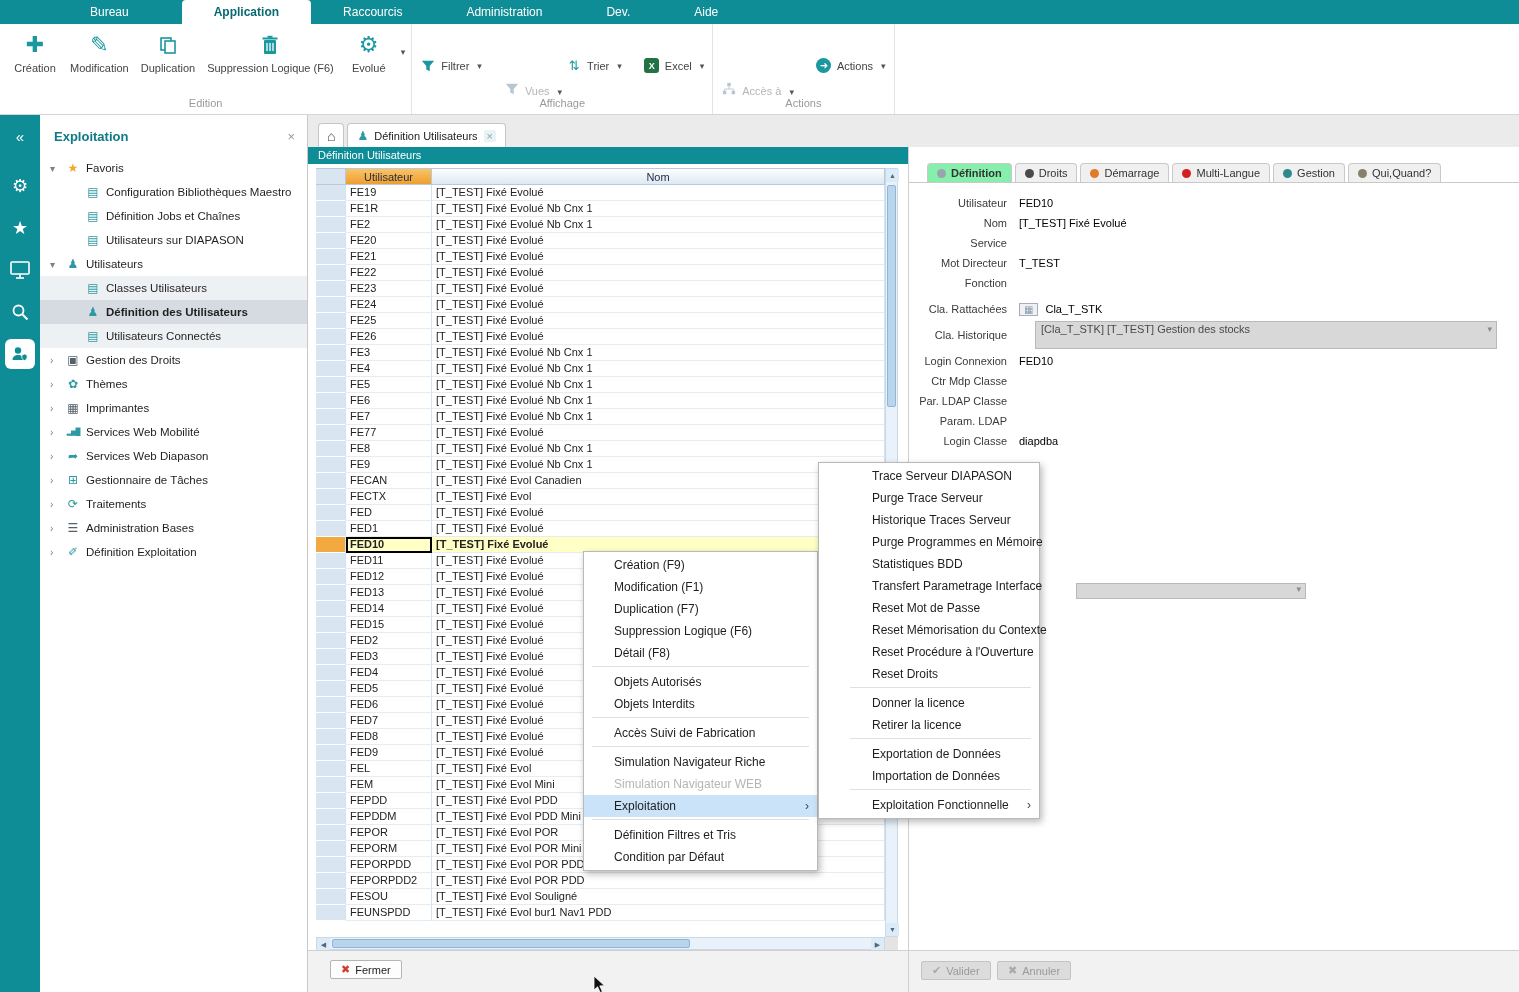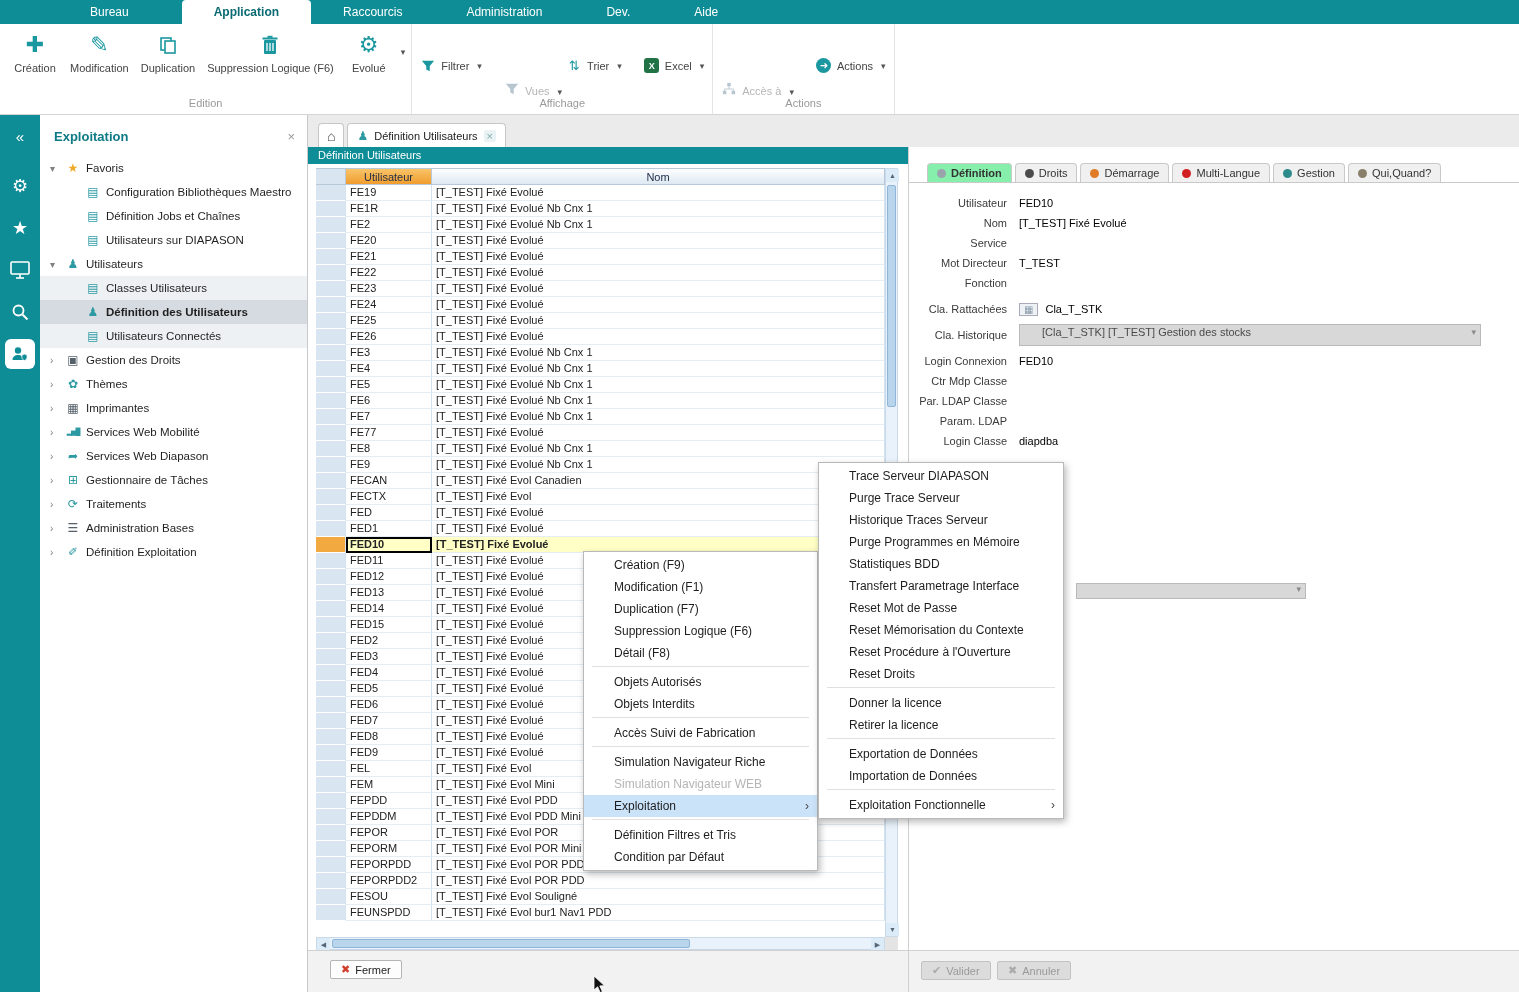--- a/index.html
+++ b/index.html
@@ -117,36 +117,36 @@
   .ptab { display:flex; align-items:center; gap:5px; background:#f0f0f0; border:1px solid #c9c9c9;
     border-bottom:none; border-radius:4px 4px 0 0; padding:3px 9px; margin-right:3px; font-size:11px;
     color:#333; cursor:pointer; }
   .ptab.active { background:#86efac; font-weight:bold; }
   .pdot { width:9px; height:9px; border-radius:50%; display:inline-block; }
   #pform { padding-top:10px; }
   .field { display:flex; align-items:center; height:20px; }
   .flabel { width:110px; text-align:right; padding-right:12px; color:#3a3a3a; }
   .fvalue { color:#000; }
   .field.gap { margin-top:6px; }
-  .field.select .fvalue { width:462px; height:22px; line-height:14px; background:#d8d8d8;
-    border:1px solid #b9b9b9; padding:0 16px 0 22px; color:#4a4a4a; position:relative;
-    white-space:nowrap; overflow:hidden; }
+  .field.select .fvalue { width:462px; height:28px; line-height:14px; background:#d8d8d8;
+    border:1px solid #b9b9b9; padding:0 16px 0 5px; color:#4a4a4a; position:relative;
+    white-space:nowrap; overflow:hidden;margin-left:16px; }
   .field.select-sm .fvalue { width:310px; }
   .field.select .fvalue::after { content:"▾"; position:absolute; right:4px; top:0; color:#8a8a8a; font-size:9px; }
   .field.icontext .fvalue::before { content:"▦"; color:#8899aa; border:1px solid #aab; background:#eef2f5;
     padding:0 4px; margin-right:7px; font-size:10px; }
   #extra-select { position:absolute; left:167px; top:436px; width:230px; height:16px; background:#d8d8d8;
     border:1px solid #b9b9b9; }
   #extra-select::after { content:"▾"; position:absolute; right:4px; top:0; color:#8a8a8a; font-size:9px; }
 
   
   .cmenu { position:absolute; background:#fff; border:1px solid #b9b9b9;
     box-shadow:2px 3px 7px rgba(0,0,0,.28); padding:2px 0; z-index:50; }
   #ctxmenu { left:583px; top:551px; width:235px; }
-  #submenu { left:818px; top:462px; width:246px; }
+  #submenu { left:818px; top:462px; width:222px;padding-left:23px; }
   .mitem { height:22px; line-height:22px; padding-left:30px; padding-right:8px; font-size:12px;
     color:#1e1e1e; display:flex; justify-content:space-between; cursor:pointer; white-space:nowrap; }
   .mitem.disabled { color:#b5b5b5; }
   .mitem.highlight { background:#cbe3f9; }
   .mitem.sep { height:4px; line-height:4px; border-top:1px solid #e0e0e0; margin:2px 8px 1px 8px;
     padding:0; cursor:default; }
   .marrow { color:#444; font-size:12px; }
 
   #cursor { position:absolute; left:593px; top:976px; z-index:100; }
 </style>

